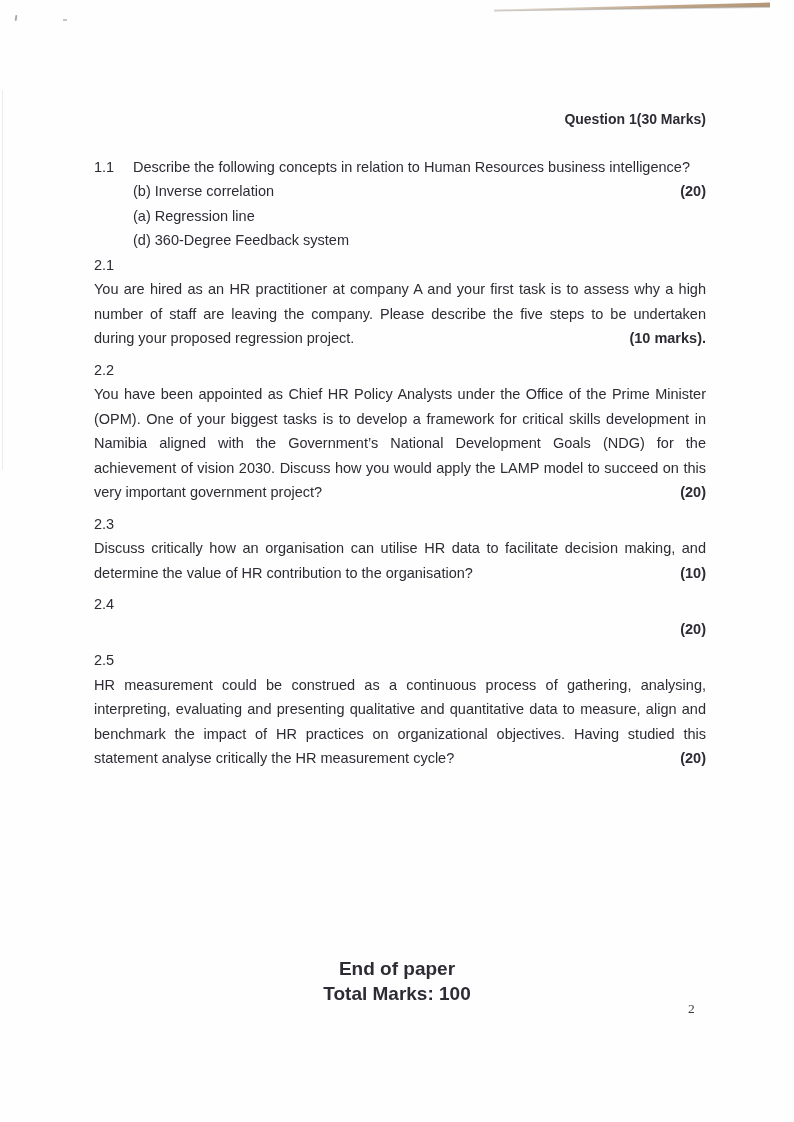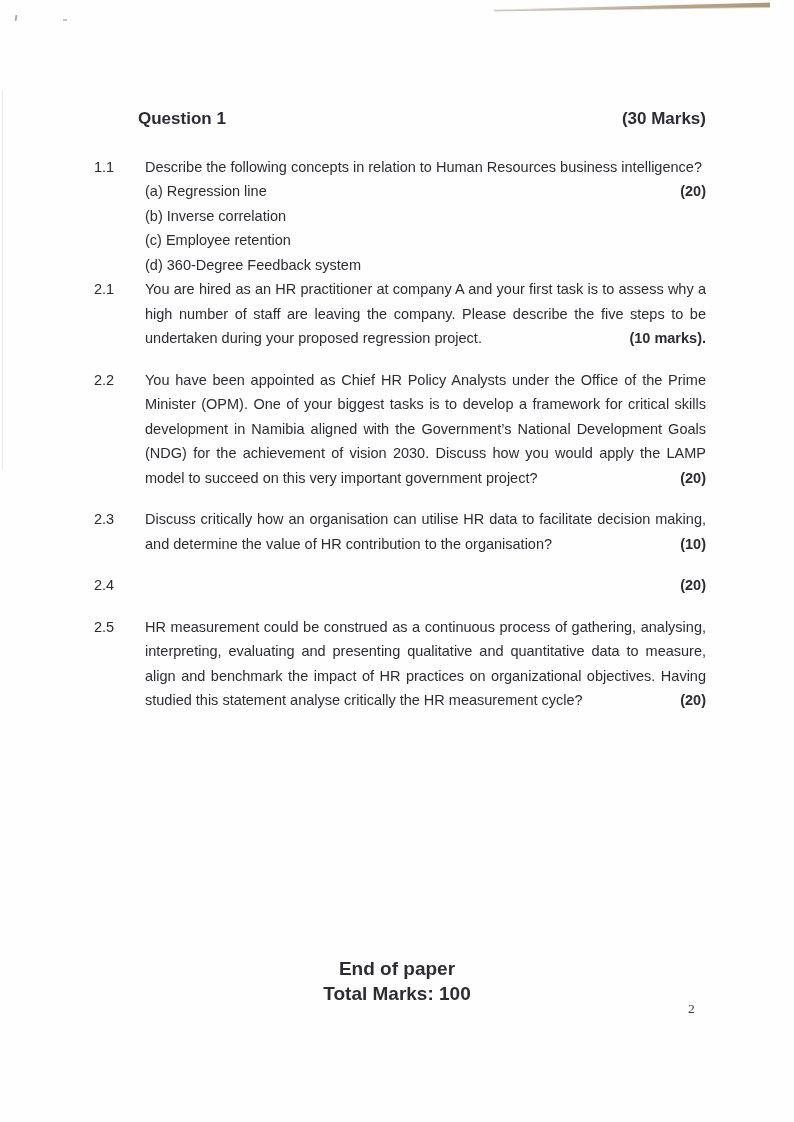--- a/index.html
+++ b/index.html
@@ -57,34 +57,33 @@
   .content {
     position: absolute;
     top: 107px;
     left: 94px;
     width: 612px;
     font-size: 14.5px;
     line-height: 24.5px;
   }
   .q-heading {
     display: flex;
-    justify-content: space-between;
+    justify-content: flex-end;
     font-weight: bold;
-    font-size: 17px;
-    line-height: 24.5px;
-    margin-left: 44px;
+    font-size: 14px;
+    line-height: 24.5px;
   }
   .mt-after-q1-heading { margin-top: 23px; }
   .mt-q2-heading { margin-top: 22px; }
   .q-item {
     display: flex;
-    gap: 12px;
   }
   .q-item + .q-item {
-    margin-top: 17px;
+    margin-top: 7px;
+    flex-direction: column;
   }
   .q-item.tight {
     margin-top: 0;
   }
   .q-num {
     width: 39px;
     flex-shrink: 0;
   }
   .q-body {
     flex: 1;
@@ -147,23 +146,22 @@
 
     <header class="q-heading">
       <span>Question 1</span>
       <span>(30 Marks)</span>
     </header>
 
     <div class="q-item mt-after-q1-heading">
       <div class="q-num">1.1</div>
       <div class="q-body">
         <p class="q-text"><span>Describe the following concepts in relation to Human Resources business intelligence?</span><span class="marks-inline">(20)</span></p>
+        <div class="subitem">(b) Inverse correlation</div>
         <div class="subitem">(a) Regression line</div>
-        <div class="subitem">(b) Inverse correlation</div>
-        <div class="subitem">(c) Employee retention</div>
         <div class="subitem">(d) 360-Degree Feedback system</div>
       </div>
     </div>
 
 
     <div class="q-item tight">
       <div class="q-num">2.1</div>
       <div class="q-body">
         <p class="q-text"><span>You are hired as an HR practitioner at company A and your first task is to assess why a high number of staff are leaving the company. Please describe the five steps to be undertaken during your proposed regression project.</span><span class="marks-inline">(10 marks).</span></p>
       </div>

